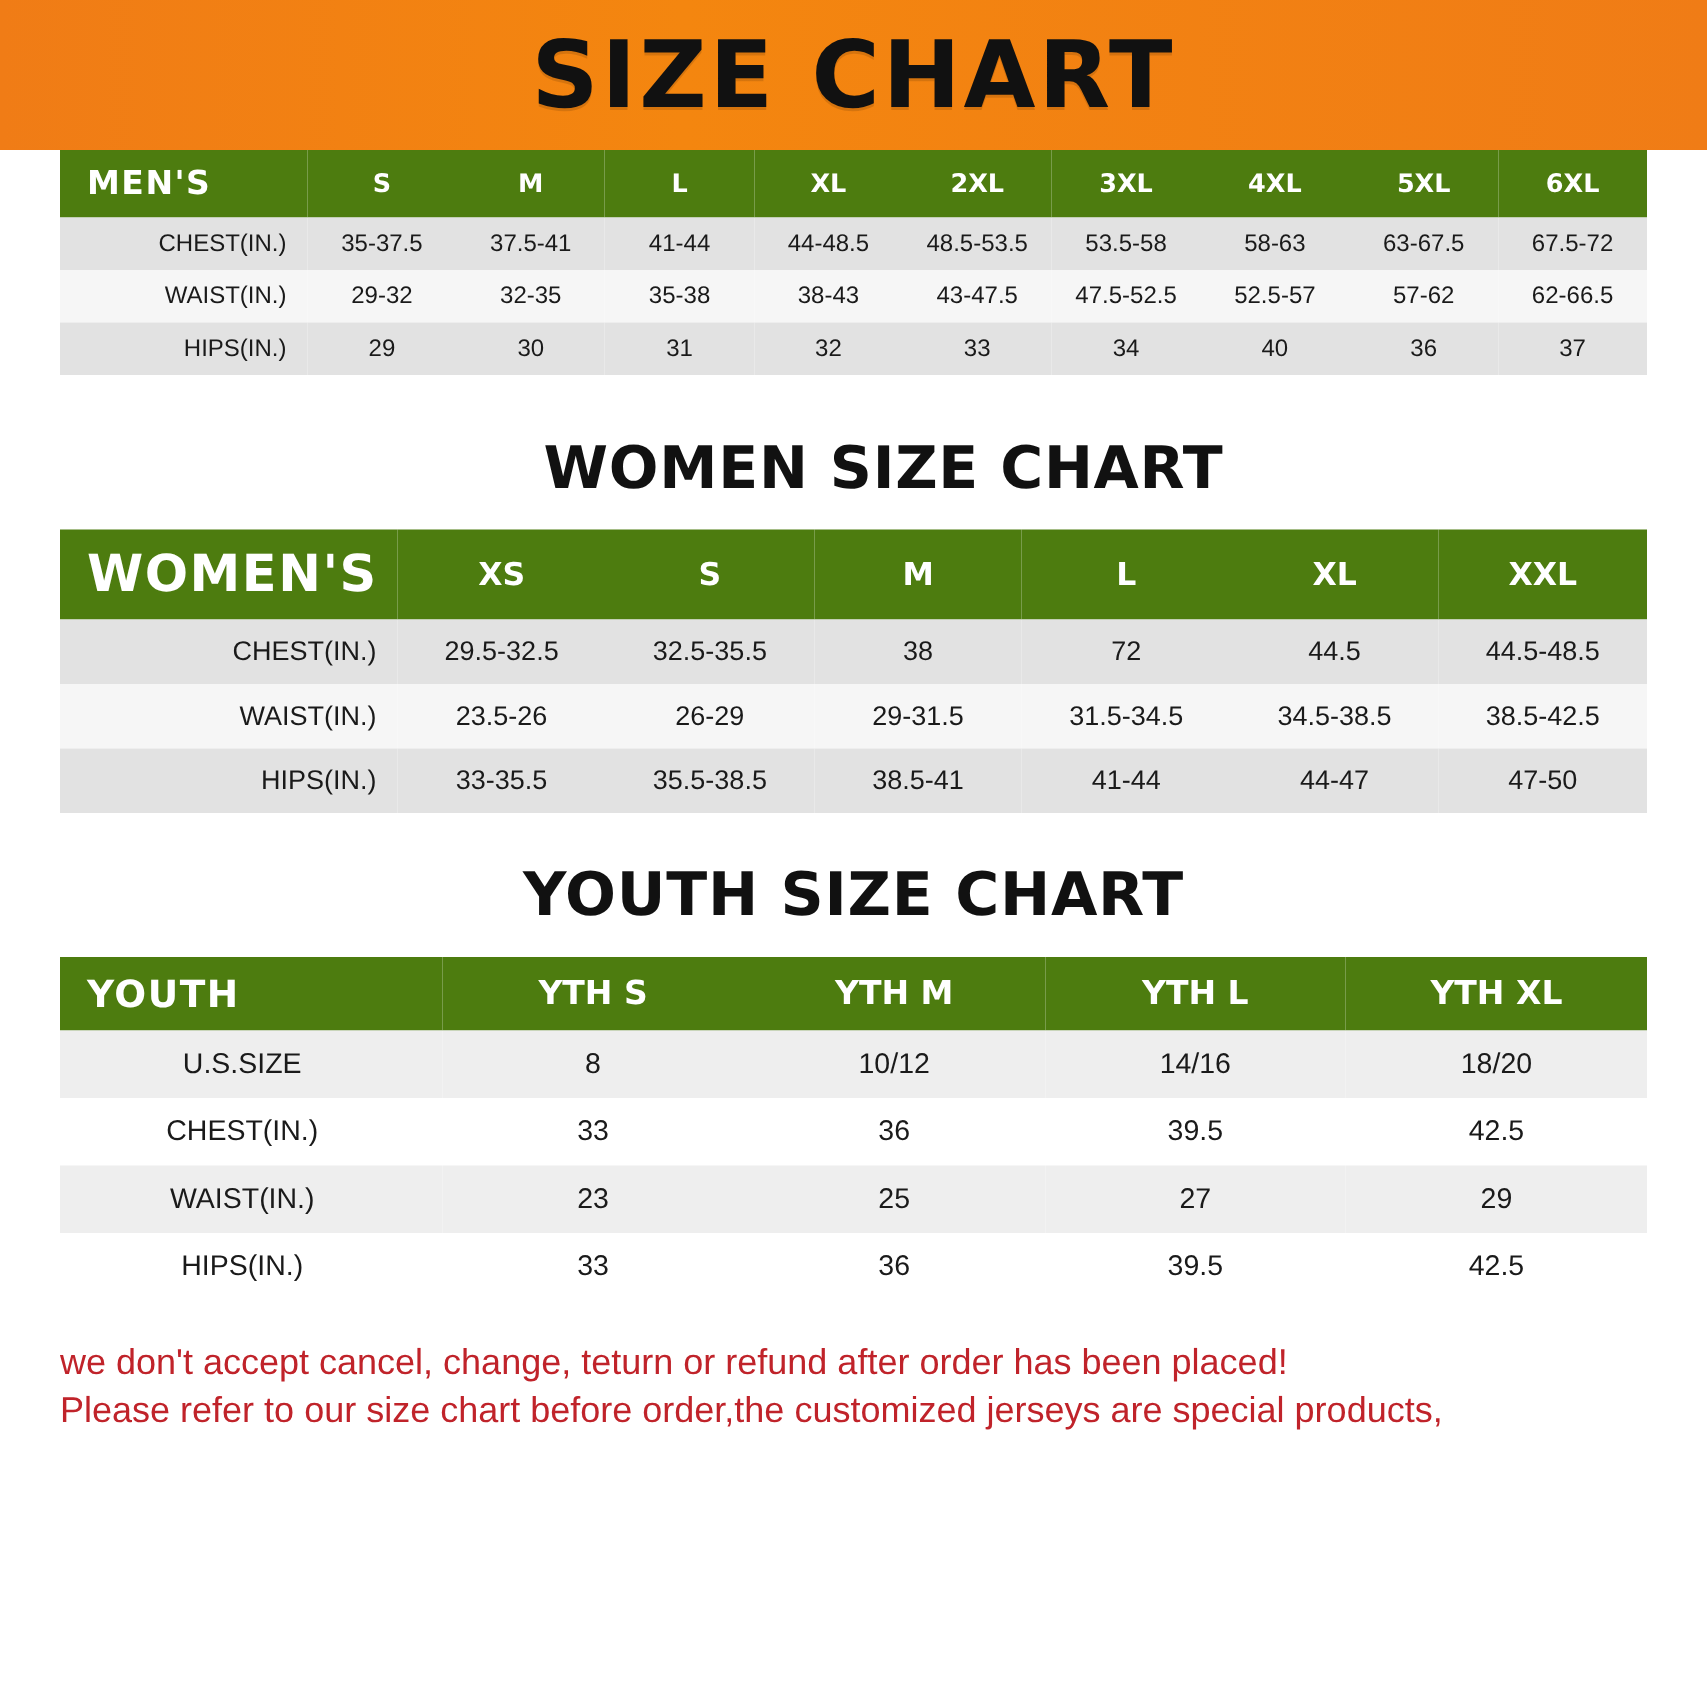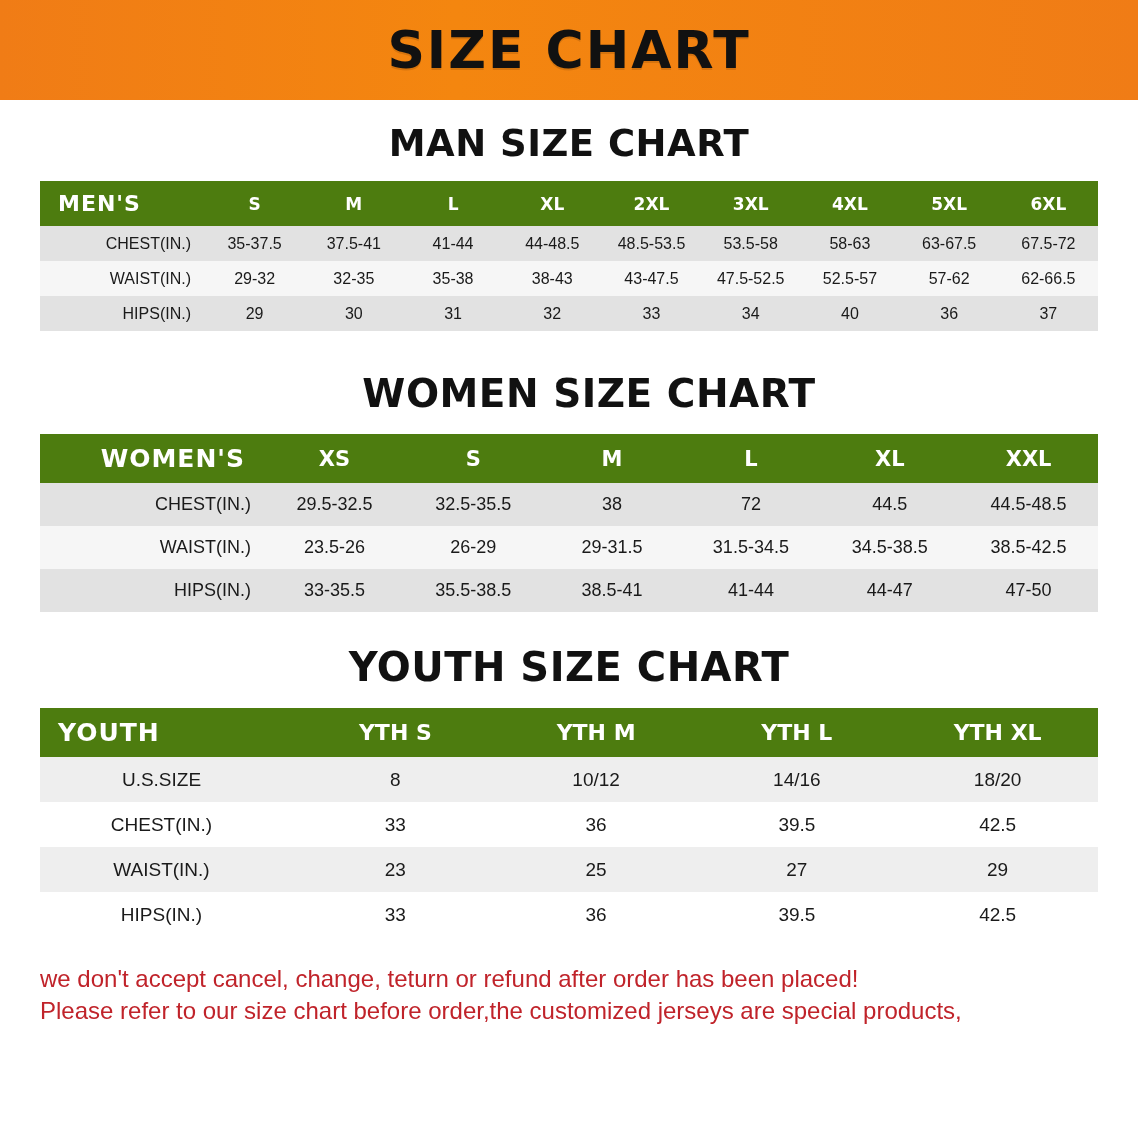--- a/index.html
+++ b/index.html
@@ -24,21 +24,21 @@
     width: 100%;
     height: 100px;
     background: linear-gradient(90deg, #f07c16 0%, #f4860f 40%, #f07c16 100%);
     display: flex;
     align-items: center;
     justify-content: center;
   }
   .banner-title {
     font-family: "DejaVu Sans", sans-serif;
     font-weight: bold;
-    font-size: 52px;
+    font-size: 62px;
     letter-spacing: 2px;
     color: #111111;
     line-height: 1;
     text-shadow: 0 2px 0 rgba(0,0,0,0.12);
   }
 
   
   .section-title {
     text-align: center;
     font-family: "DejaVu Sans", sans-serif;
@@ -86,21 +86,21 @@
 
   
   #men-table thead th { font-size: 17px; }
   #men-table thead th.first { font-size: 22px; }
   #men-table tbody td { font-size: 16px; }
   #men-table tbody td.first { font-size: 16px; }
   #men-table tbody tr td { height: 35px; }
 
   
   #women-table thead th { font-size: 21px; }
-  #women-table thead th.first { font-size: 25px; text-align: right; }
+  #women-table thead th.first { font-size: 34px; text-align: right; }
   #women-table tbody td { font-size: 18px; }
   #women-table tbody tr td { height: 43px; }
 
   
   #youth-table thead th { font-size: 22px; }
   #youth-table thead th.first { font-size: 25px; }
   #youth-table tbody td { font-size: 19px; }
   #youth-table tbody tr td { height: 45px; }
   #youth-table tbody tr.even td { background: #ffffff; }
   #youth-table tbody tr.odd td { background: #eeeeee; }
@@ -118,21 +118,20 @@
 </style>
 </head>
 <body>
 
 <div class="page">
 
   <div class="banner">
     <div class="banner-title">SIZE CHART</div>
   </div>
 
-  <div class="section-title t-man">MAN SIZE CHART</div>
   <div class="table-wrap">
     <table id="men-table">
       <thead>
         <tr>
           <th class="first" style="width:165px">MEN'S</th>
           <th>S</th>
           <th>M</th>
           <th>L</th>
           <th>XL</th>
           <th>2XL</th>

